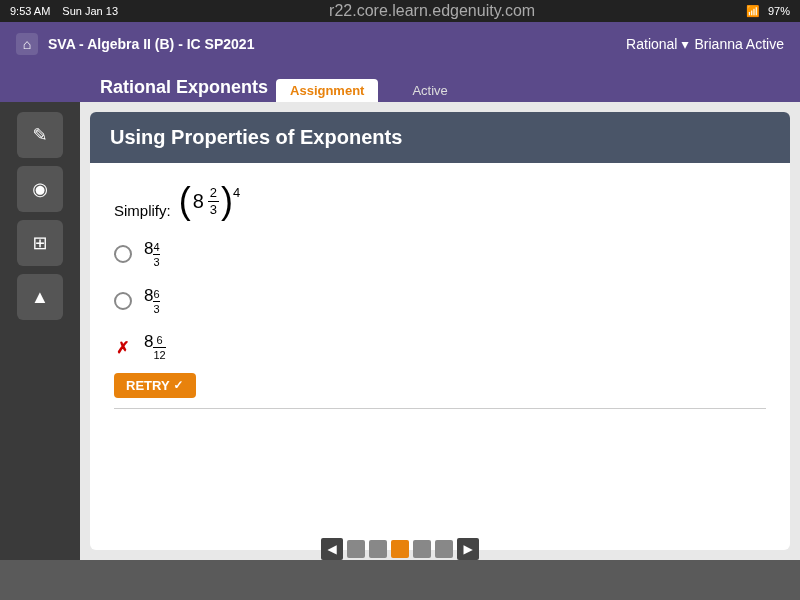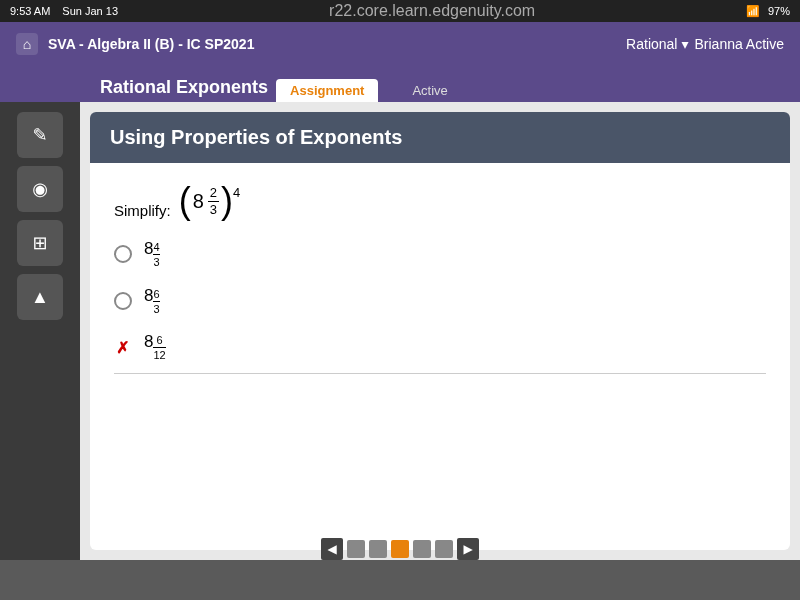--- a/index.html
+++ b/index.html
@@ -327,20 +327,24 @@
               <span class="opt-base">8</span>
               <span class="opt-frac">
                 <span class="n">6</span>
                 <span class="d">12</span>
               </span>
             </span>
           </div>
         </div>
 
         
+        <button class="retry-btn">
+          <span>RETRY</span>
+          <span class="retry-check">✓</span>
+        </button>
 
         <div class="divider"></div>
       </div>
     </div>
   </div>
 </div>
 
 <div class="pagination-bar">
   <div class="pagination-dots">
     <button class="pag-btn">◀</button>

